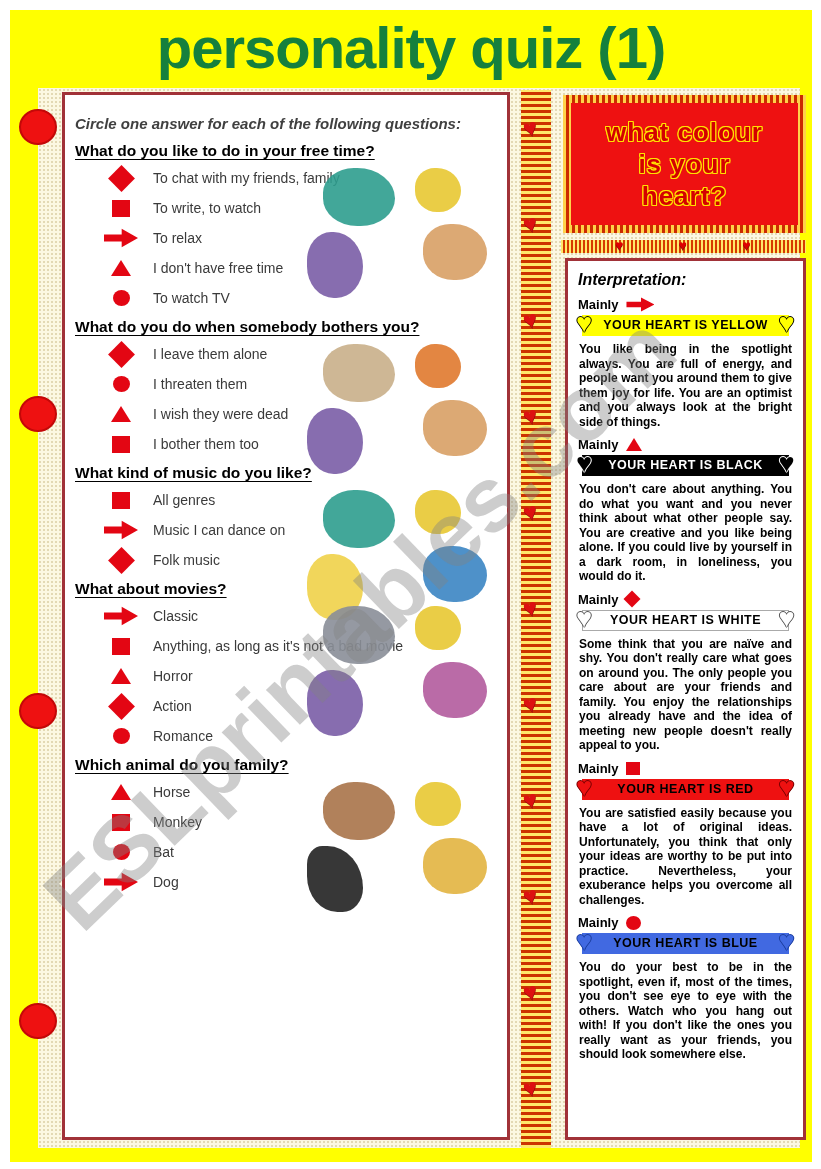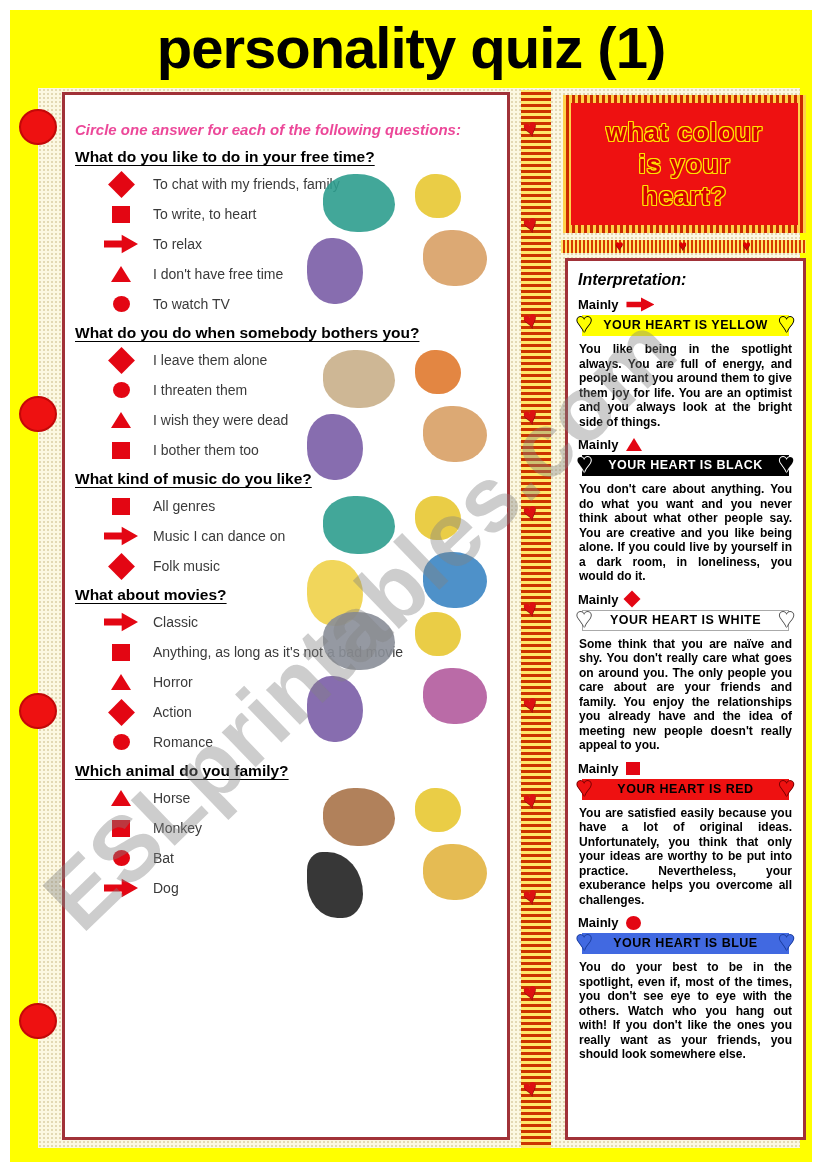--- a/index.html
+++ b/index.html
@@ -9,32 +9,32 @@
   }
   .yellow-frame{position:absolute;left:10px;top:10px;width:802px;height:1152px;background:#ffff00;}
   .inner-cream{
     position:absolute;left:38px;top:88px;width:762px;height:1060px;
     background:#fcf8e2;
     background-image:radial-gradient(#e3d9b4 0.8px, transparent 0.8px);
     background-size:4px 4px;
   }
   .page-title{
     position:absolute;left:10px;top:14px;width:802px;text-align:center;
-    font-size:58px;font-weight:800;letter-spacing:-1px;color:#000000;
+    font-size:58px;font-weight:800;letter-spacing:-1px;color:#15803d;
   }
   
   .hole{position:absolute;left:19px;width:38px;height:36px;border-radius:50%;
     background:#ee1111;border:2px solid #c40808;box-sizing:border-box;}
   
   .left-panel{
     position:absolute;left:62px;top:92px;width:448px;height:1048px;
     background:#ffffff;border:3px solid #a13238;box-sizing:border-box;
     padding:8px 10px;overflow:hidden;
   }
-  .instruction{font-style:italic;font-weight:bold;font-size:15px;color:#ec4899;margin:18px 0 6px;}
+  .instruction{font-style:italic;font-weight:bold;font-size:15px;color:#404040;margin:12px 0 6px;}
   .question{position:relative;margin-top:10px;}
   .q-heading{font-weight:bold;font-size:15.5px;color:#000;
     text-decoration:underline;text-underline-offset:3px;margin:2px 0 8px;}
   .opt-row{display:flex;align-items:center;gap:14px;margin:0 0 10px 28px;height:20px;}
   .opt-label{font-size:14px;color:#3a3a3a;white-space:nowrap;}
   .shp-box{width:36px;display:flex;justify-content:center;align-items:center;flex:none;}
   
   .shp{display:inline-block;background:#e30613;}
   .shp.diamond{width:19px;height:19px;transform:rotate(45deg);}
   .shp.square{width:18px;height:17px;}
@@ -129,21 +129,21 @@
         <div class="opt-row">
           <span class="shp-box">
             <span class="shp diamond"></span>
           </span>
           <span class="opt-label">To chat with my friends, family</span>
         </div>
         <div class="opt-row">
           <span class="shp-box">
             <span class="shp square"></span>
           </span>
-          <span class="opt-label">To write, to heart</span>
+          <span class="opt-label">To write, to watch</span>
         </div>
         <div class="opt-row">
           <span class="shp-box">
             <span class="shp arrow"></span>
           </span>
           <span class="opt-label">To relax</span>
         </div>
         <div class="opt-row">
           <span class="shp-box">
             <span class="shp triangle"></span>

